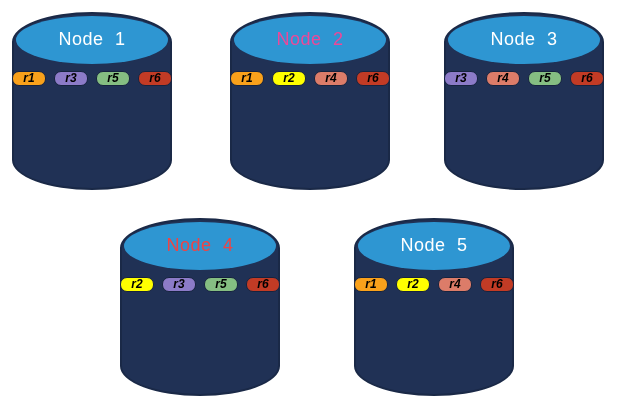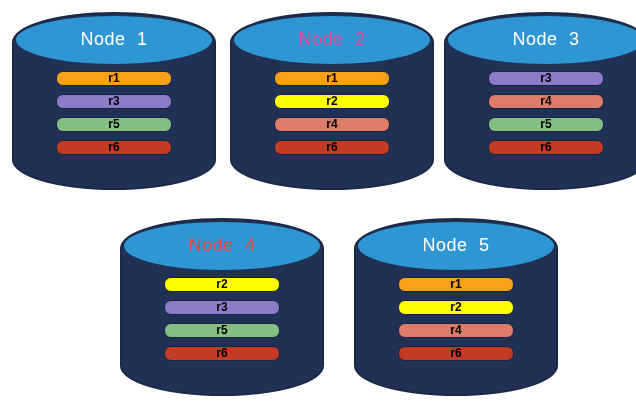--- a/index.html
+++ b/index.html
@@ -9,21 +9,21 @@
     font-family: "Liberation Sans", sans-serif;
     overflow: hidden;
   }
   .stage {
     position: relative;
     width: 636px; height: 408px;
     background: #ffffff;
   }
   .cylinder {
     position: absolute;
-    width: 204px; height: 178px;
+    width: 160px; height: 178px;
   }
   .pos-1 { left: 12px;  top: 12px; }
   .pos-2 { left: 230px; top: 12px; }
   .pos-3 { left: 444px; top: 12px; }
   .pos-4 { left: 120px; top: 218px; }
   .pos-5 { left: 346px; top: 218px; margin-left: 8px; }
   .cyl-body {
     position: absolute;
     left: 0; right: 0; top: 0; bottom: 0;
     border-radius: 50% / 30px;
@@ -42,23 +42,24 @@
     text-align: center;
     font-size: 18px;
     letter-spacing: 0.5px;
     word-spacing: 6px;
     white-space: pre;
   }
   .bars {
     position: absolute;
     left: 0; right: 0; top: 59px;
     display: flex;
-    flex-direction: column;
+    flex-direction: row;
     align-items: center;
     gap: 8px;
+    font-style: italic;
   }
   .bar {
     width: 114px; height: 13px;
     border-radius: 7px;
     border: 1px solid #16233f;
     display: flex;
     align-items: center;
     justify-content: center;
     font-size: 12px;
     font-weight: bold;

